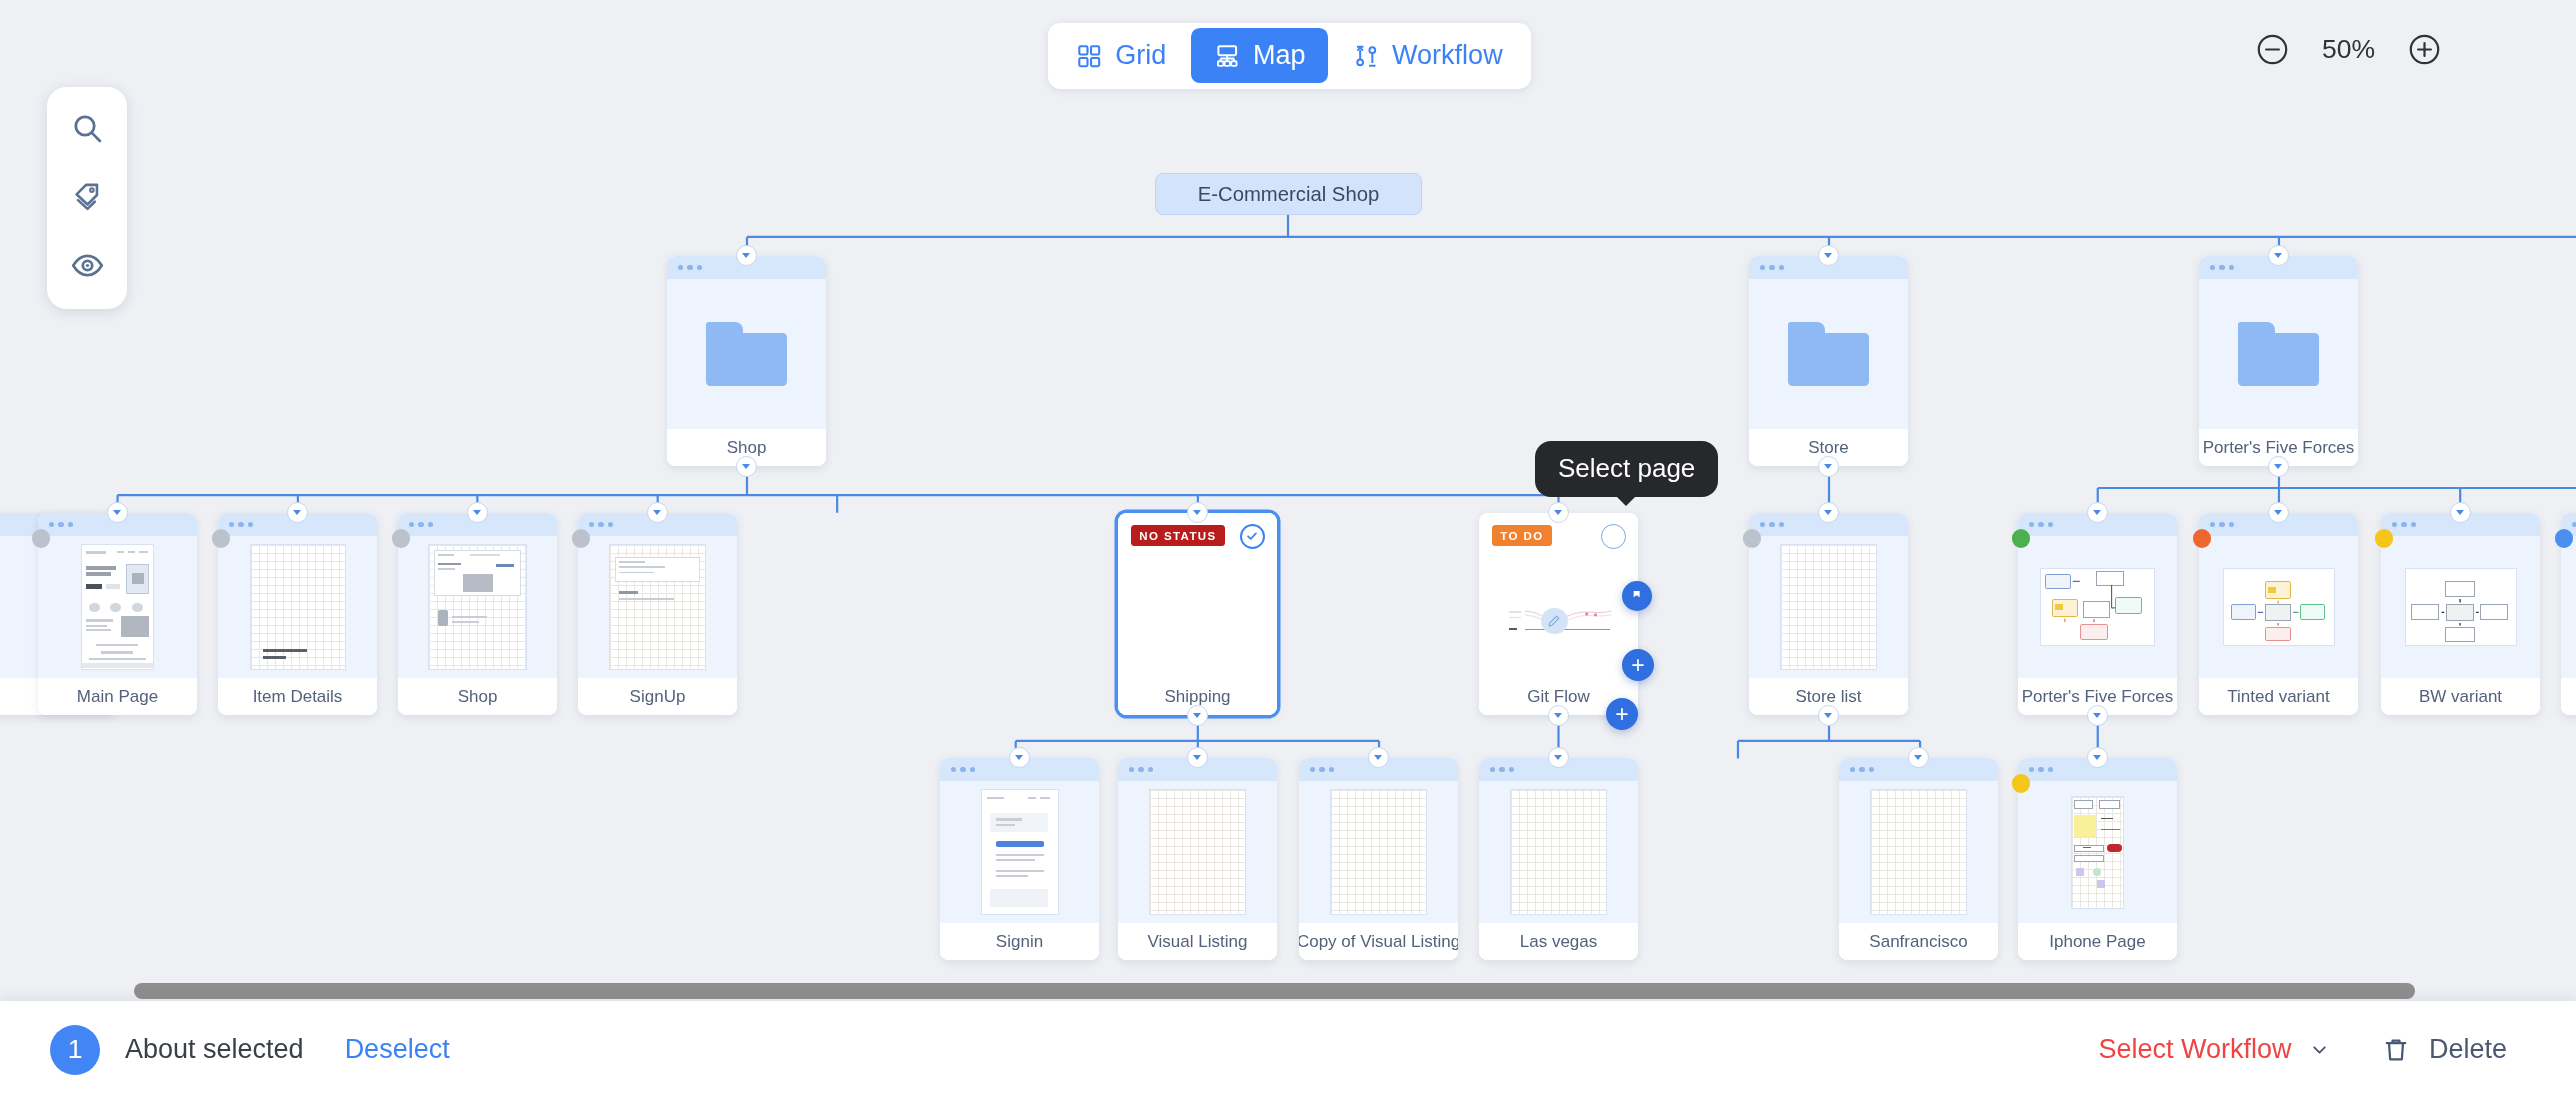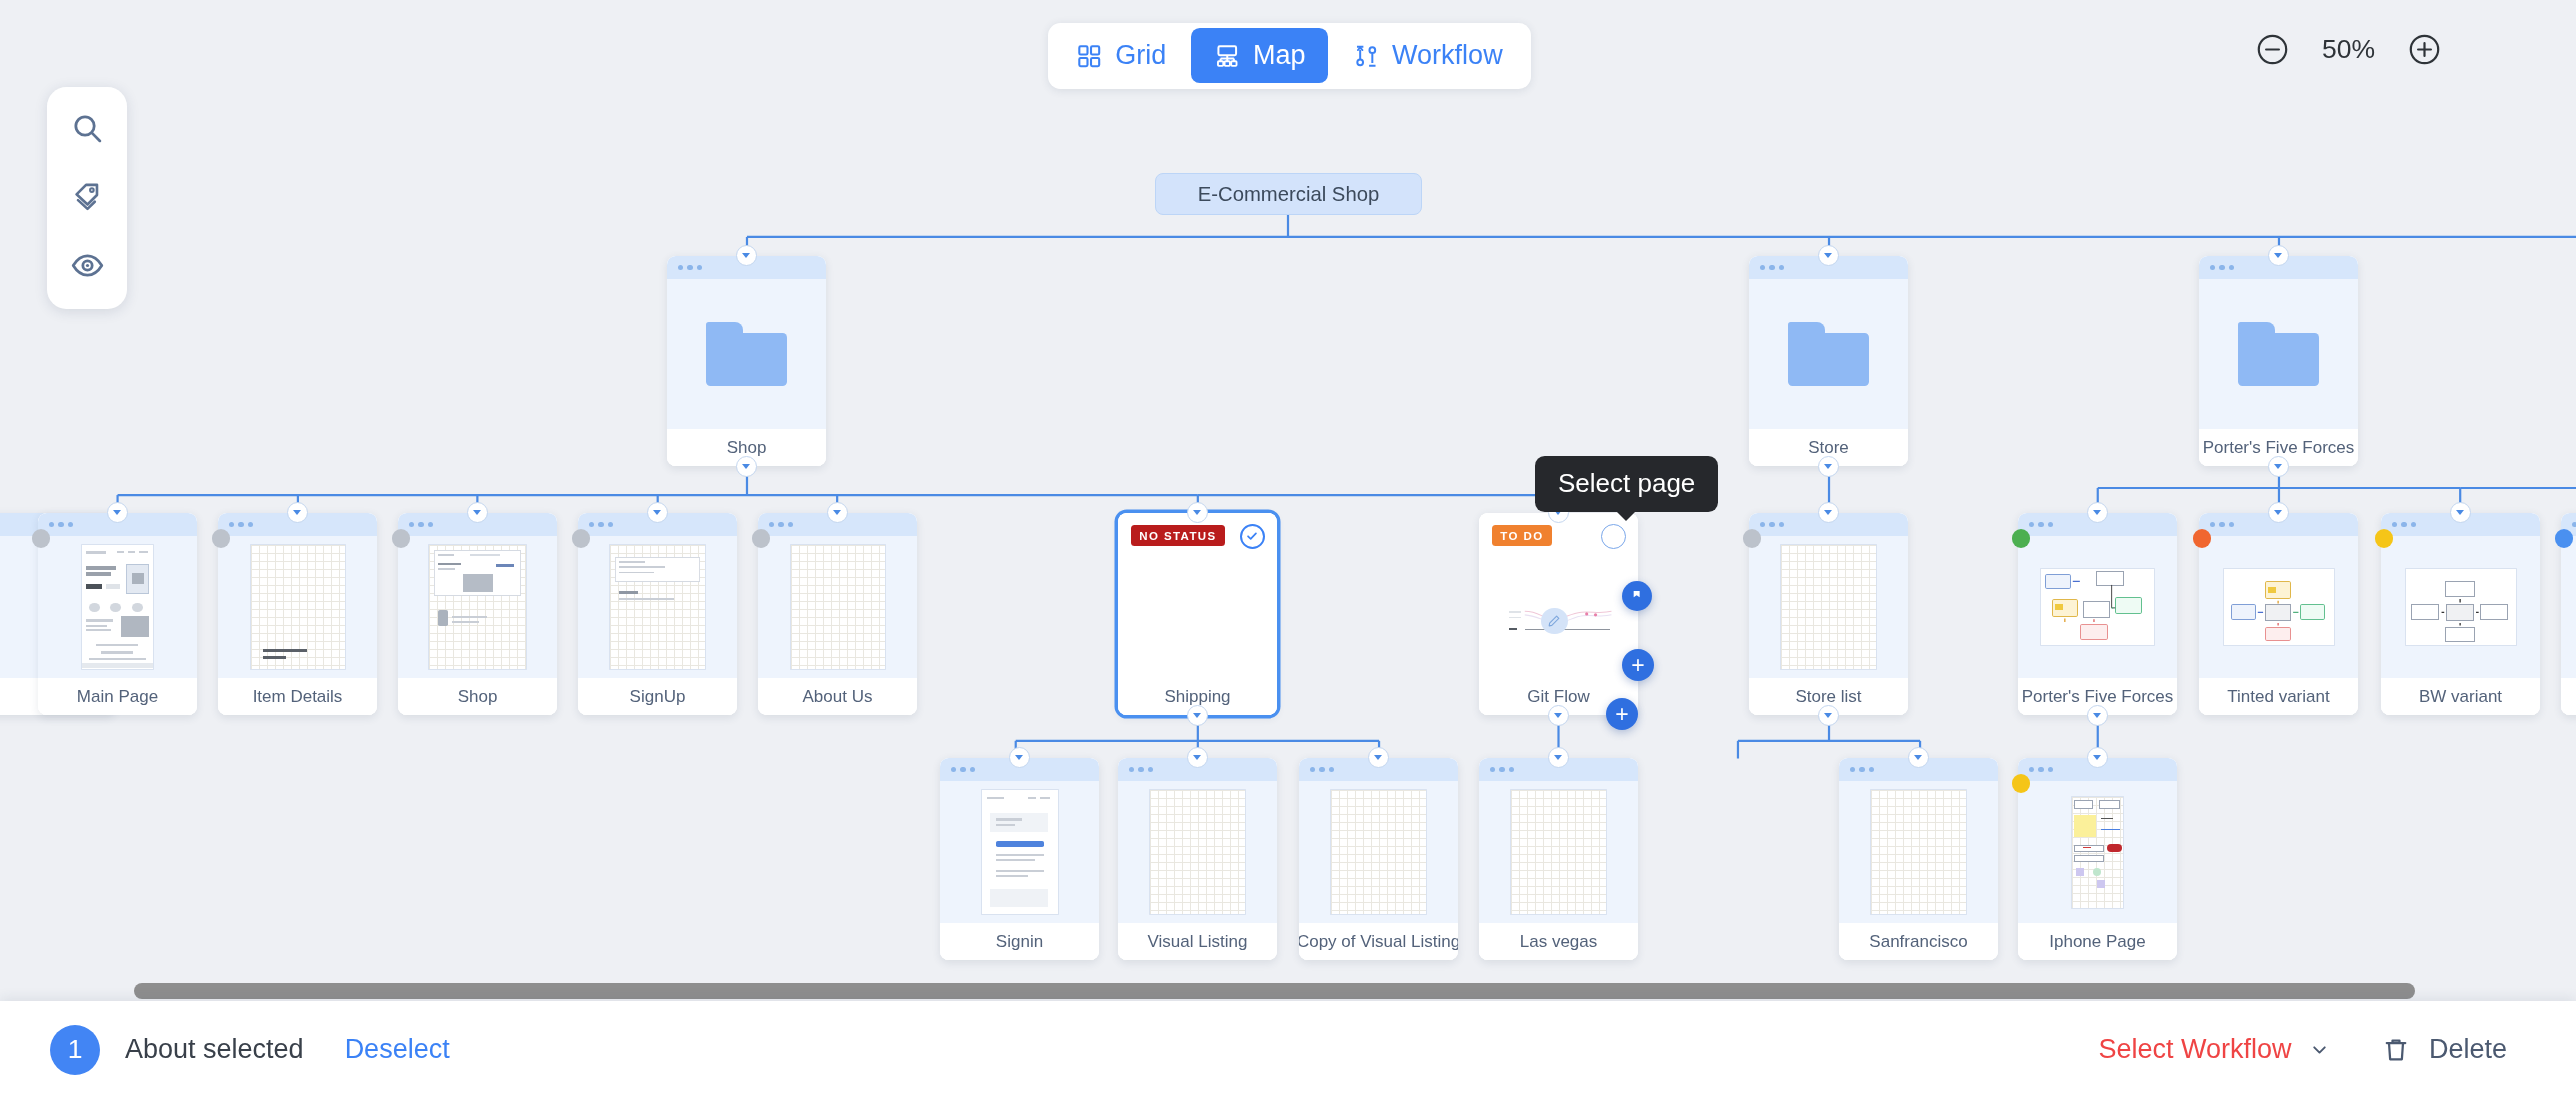--- a/index.html
+++ b/index.html
@@ -414,35 +414,20 @@
             <div class="wf-line" style="left:8.8px;top:26.5px;width:35px;height:1.8px;"></div>
             <div class="wf-line" style="left:8.8px;top:46px;width:19.4px;height:2.7px;background:#8f97a3;"></div>
             <div class="wf-line" style="left:8.8px;top:53px;width:55px;height:1.8px;"></div>
           </div>
         </div>
         <div class="card-label">SignUp</div>
       </div>
       <div class="chev top"></div>
     </div>
 
-    <div class="card" style="left:758px; top:513px; width:159px; height:202px;">
-      <span class="status-dot" style="background:#bcc2cb;"></span>
-      <div class="card-inner">
-        <div class="card-titlebar">
-          <span class="dot3"></span>
-          <span class="dot3"></span>
-          <span class="dot3"></span>
-        </div>
-        <div class="card-body">
-          <div class="thumb grid-thumb" style="width:94px;height:124px;"></div>
-        </div>
-        <div class="card-label">About Us</div>
-      </div>
-      <div class="chev top"></div>
-    </div>
 
     <div class="card selected" style="left:1118px; top:513px; width:159px; height:202px;">
       <div class="card-inner">
         <div class="card-titlebar plain"></div>
         <div class="card-body white">
           <div class="thumb" style="width:62px;height:76px;background:#fff;box-shadow:none;margin-top:26.5px;"></div>
         </div>
         <div class="badge nostatus">NO STATUS</div>
         <div class="check-circle">
           <svg width="14" height="14" viewBox="0 0 16 16">
@@ -729,21 +714,21 @@
             <div class="wf-block" style="left:4.4px;top:71px;width:8px;height:8px;background:#cdc7f0;"></div>
             <div class="wf-block" style="left:21px;top:71px;width:8px;height:8px;background:#bfe6cd;border-radius:50%;"></div>
             <div class="wf-block" style="left:25px;top:83px;width:8px;height:8px;background:#cdc7f0;"></div>
           </div>
         </div>
         <div class="card-label">Iphone Page</div>
       </div>
       <div class="chev top"></div>
     </div>
 
-    <div class="tooltip" style="left:1535px; top:456px;">
+    <div class="tooltip" style="left:1535px; top:441px;border-radius:16px;">
       <span>Select page</span>
     </div>
 
   </div>
 
   <div class="hscroll"></div>
 
   <div class="left-toolbar">
     <div class="tool-btn">
       <svg width="35" height="35" viewBox="0 0 24 24">

